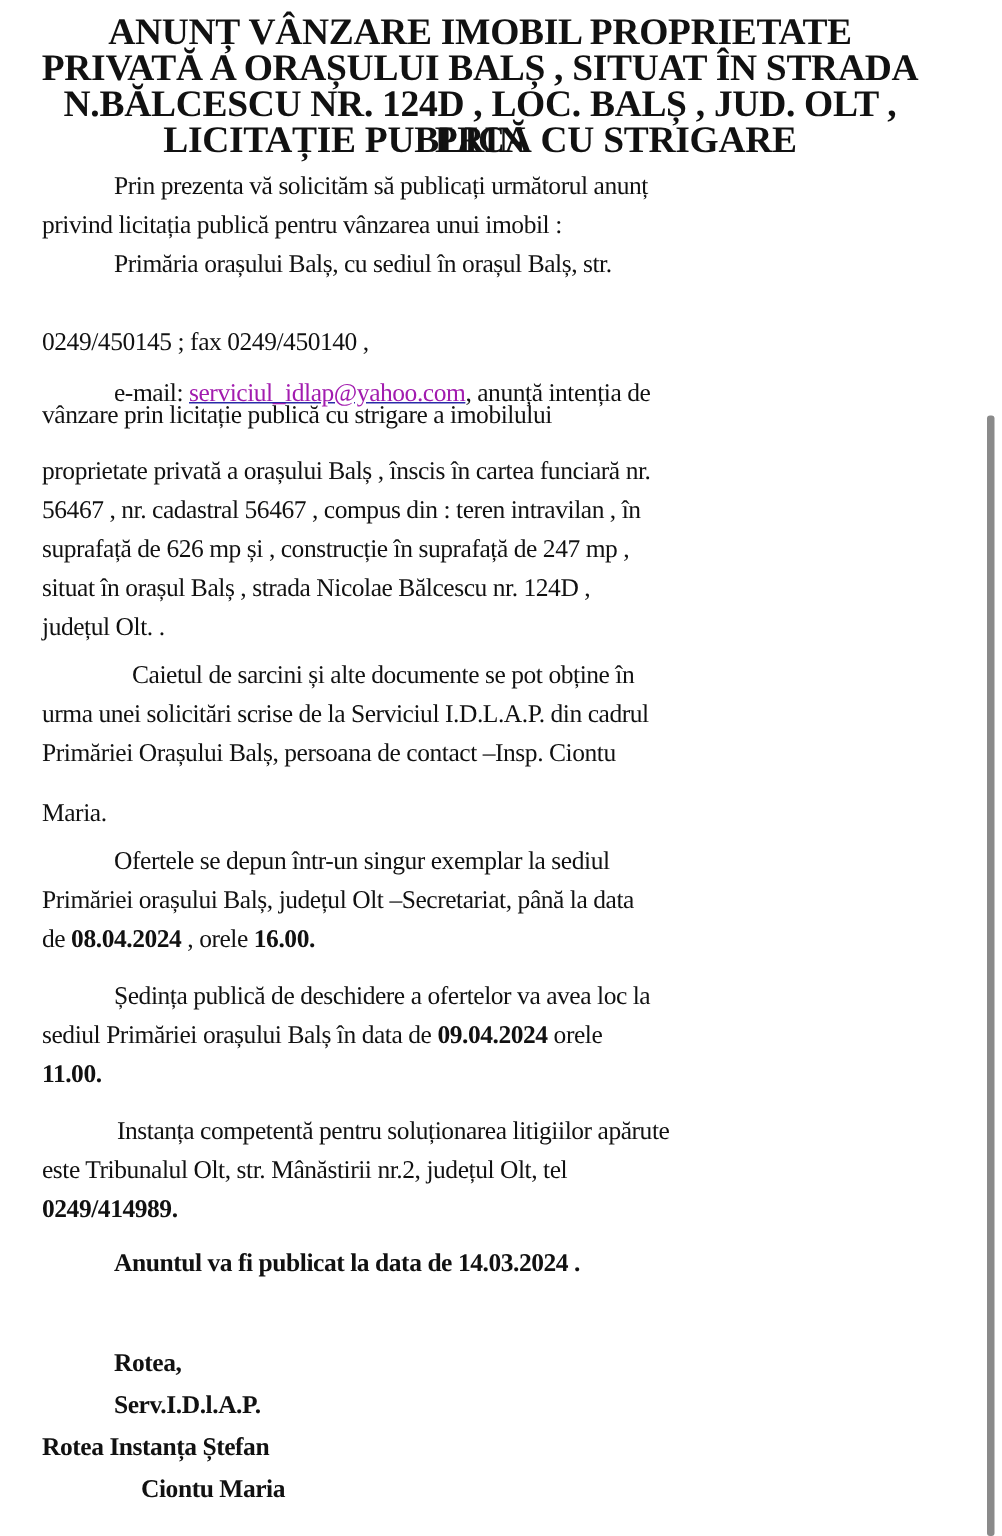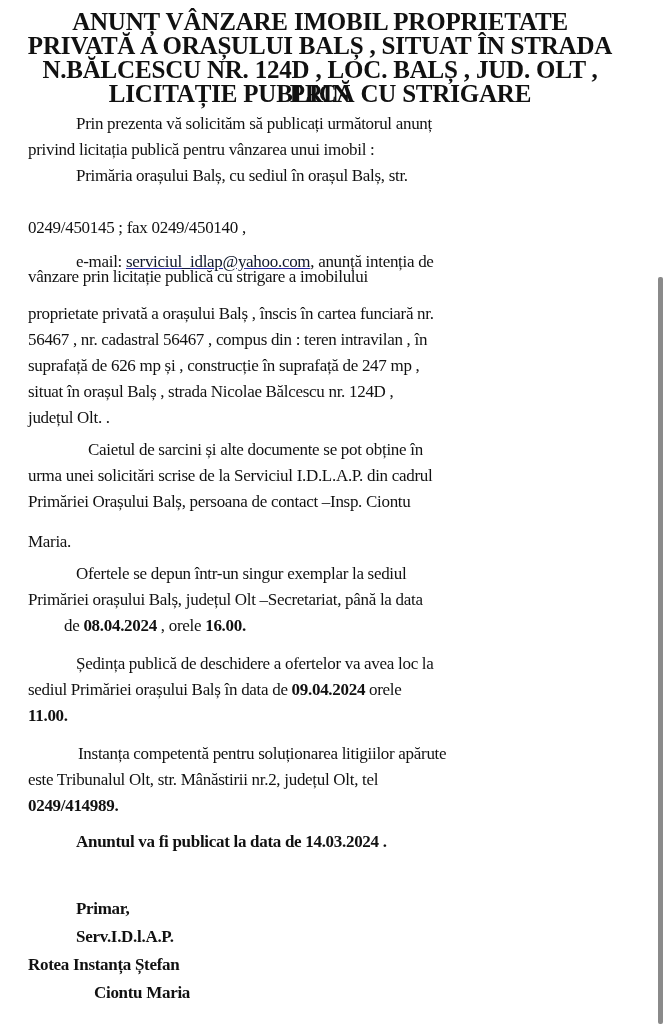--- a/index.html
+++ b/index.html
@@ -12,21 +12,21 @@
   .title {
     position: absolute; left: 20px; width: 600px;
     font-weight: bold; font-size: 25px; line-height: 24px;
     text-align: center; letter-spacing: -0.2px;
   }
   .line {
     position: absolute; left: 28px; white-space: nowrap;
     font-size: 17px; line-height: 26px; letter-spacing: -0.3px;
   }
   .b { font-weight: bold; }
-  .email { color: #0f172a; text-decoration: underline; text-decoration-color: #2a2aa8; }
+  .email { color: #a21caf; text-decoration: underline; text-decoration-color: #2a2aa8; }
   .scrollbar {
     position: absolute; left: 658px; top: 277px; width: 5px; height: 747px;
     background: #8a8a8a; border-radius: 2px;
   }
 </style>
 </head>
 <body>
 
 <div class="page">
 
@@ -52,35 +52,35 @@
   <div class="line" style="top:379px;">situat în orașul Balș , strada Nicolae Bălcescu nr. 124D ,</div>
   <div class="line" style="top:405px;">județul Olt. .</div>
 
   <div class="line" style="top:437px; left:88px;">Caietul de sarcini și alte documente se pot obține în</div>
   <div class="line" style="top:463px;">urma unei solicitări scrise de la Serviciul I.D.L.A.P. din cadrul</div>
   <div class="line" style="top:489px;">Primăriei Orașului Balș, persoana de contact –Insp. Ciontu</div>
   <div class="line" style="top:529px;">Maria.</div>
 
   <div class="line" style="top:561px; left:76px;">Ofertele se depun într-un singur exemplar la sediul</div>
   <div class="line" style="top:587px;">Primăriei orașului Balș, județul Olt –Secretariat, până la data</div>
-  <div class="line" style="top:613px;margin-left:36px;">
+  <div class="line" style="top:613px;">
     <span>de </span><span class="b">08.04.2024</span><span> , orele </span><span class="b">16.00.</span>
   </div>
 
   <div class="line" style="top:651px; left:76px;">Ședința publică de deschidere a ofertelor va avea loc la</div>
   <div class="line" style="top:677px;">
     <span>sediul Primăriei orașului Balș în data de </span><span class="b">09.04.2024</span><span> orele</span>
   </div>
   <div class="line b" style="top:703px;">11.00.</div>
 
   <div class="line" style="top:741px; left:78px;">Instanța competentă pentru soluționarea litigiilor apărute</div>
   <div class="line" style="top:767px;">este Tribunalul Olt, str. Mânăstirii nr.2, județul Olt, tel</div>
   <div class="line" style="top:793px;font-weight:bold;">0249/414989.</div>
 
   <div class="line b" style="top:829px; left:76px;">Anuntul va fi publicat  la data de  14.03.2024 .</div>
 
-  <div class="line b" style="top:896px; left:76px;">Primar,</div>
+  <div class="line b" style="top:896px; left:76px;">Rotea,</div>
   <div class="line b" style="top:924px; left:76px;">Serv.I.D.l.A.P.</div>
   <div class="line b" style="top:952px; left:28px;">Rotea Instanța Ștefan</div>
   <div class="line b" style="top:980px; left:94px;">Ciontu Maria</div>
 
   <div class="scrollbar"></div>
 </div>
 
 </body></html>

